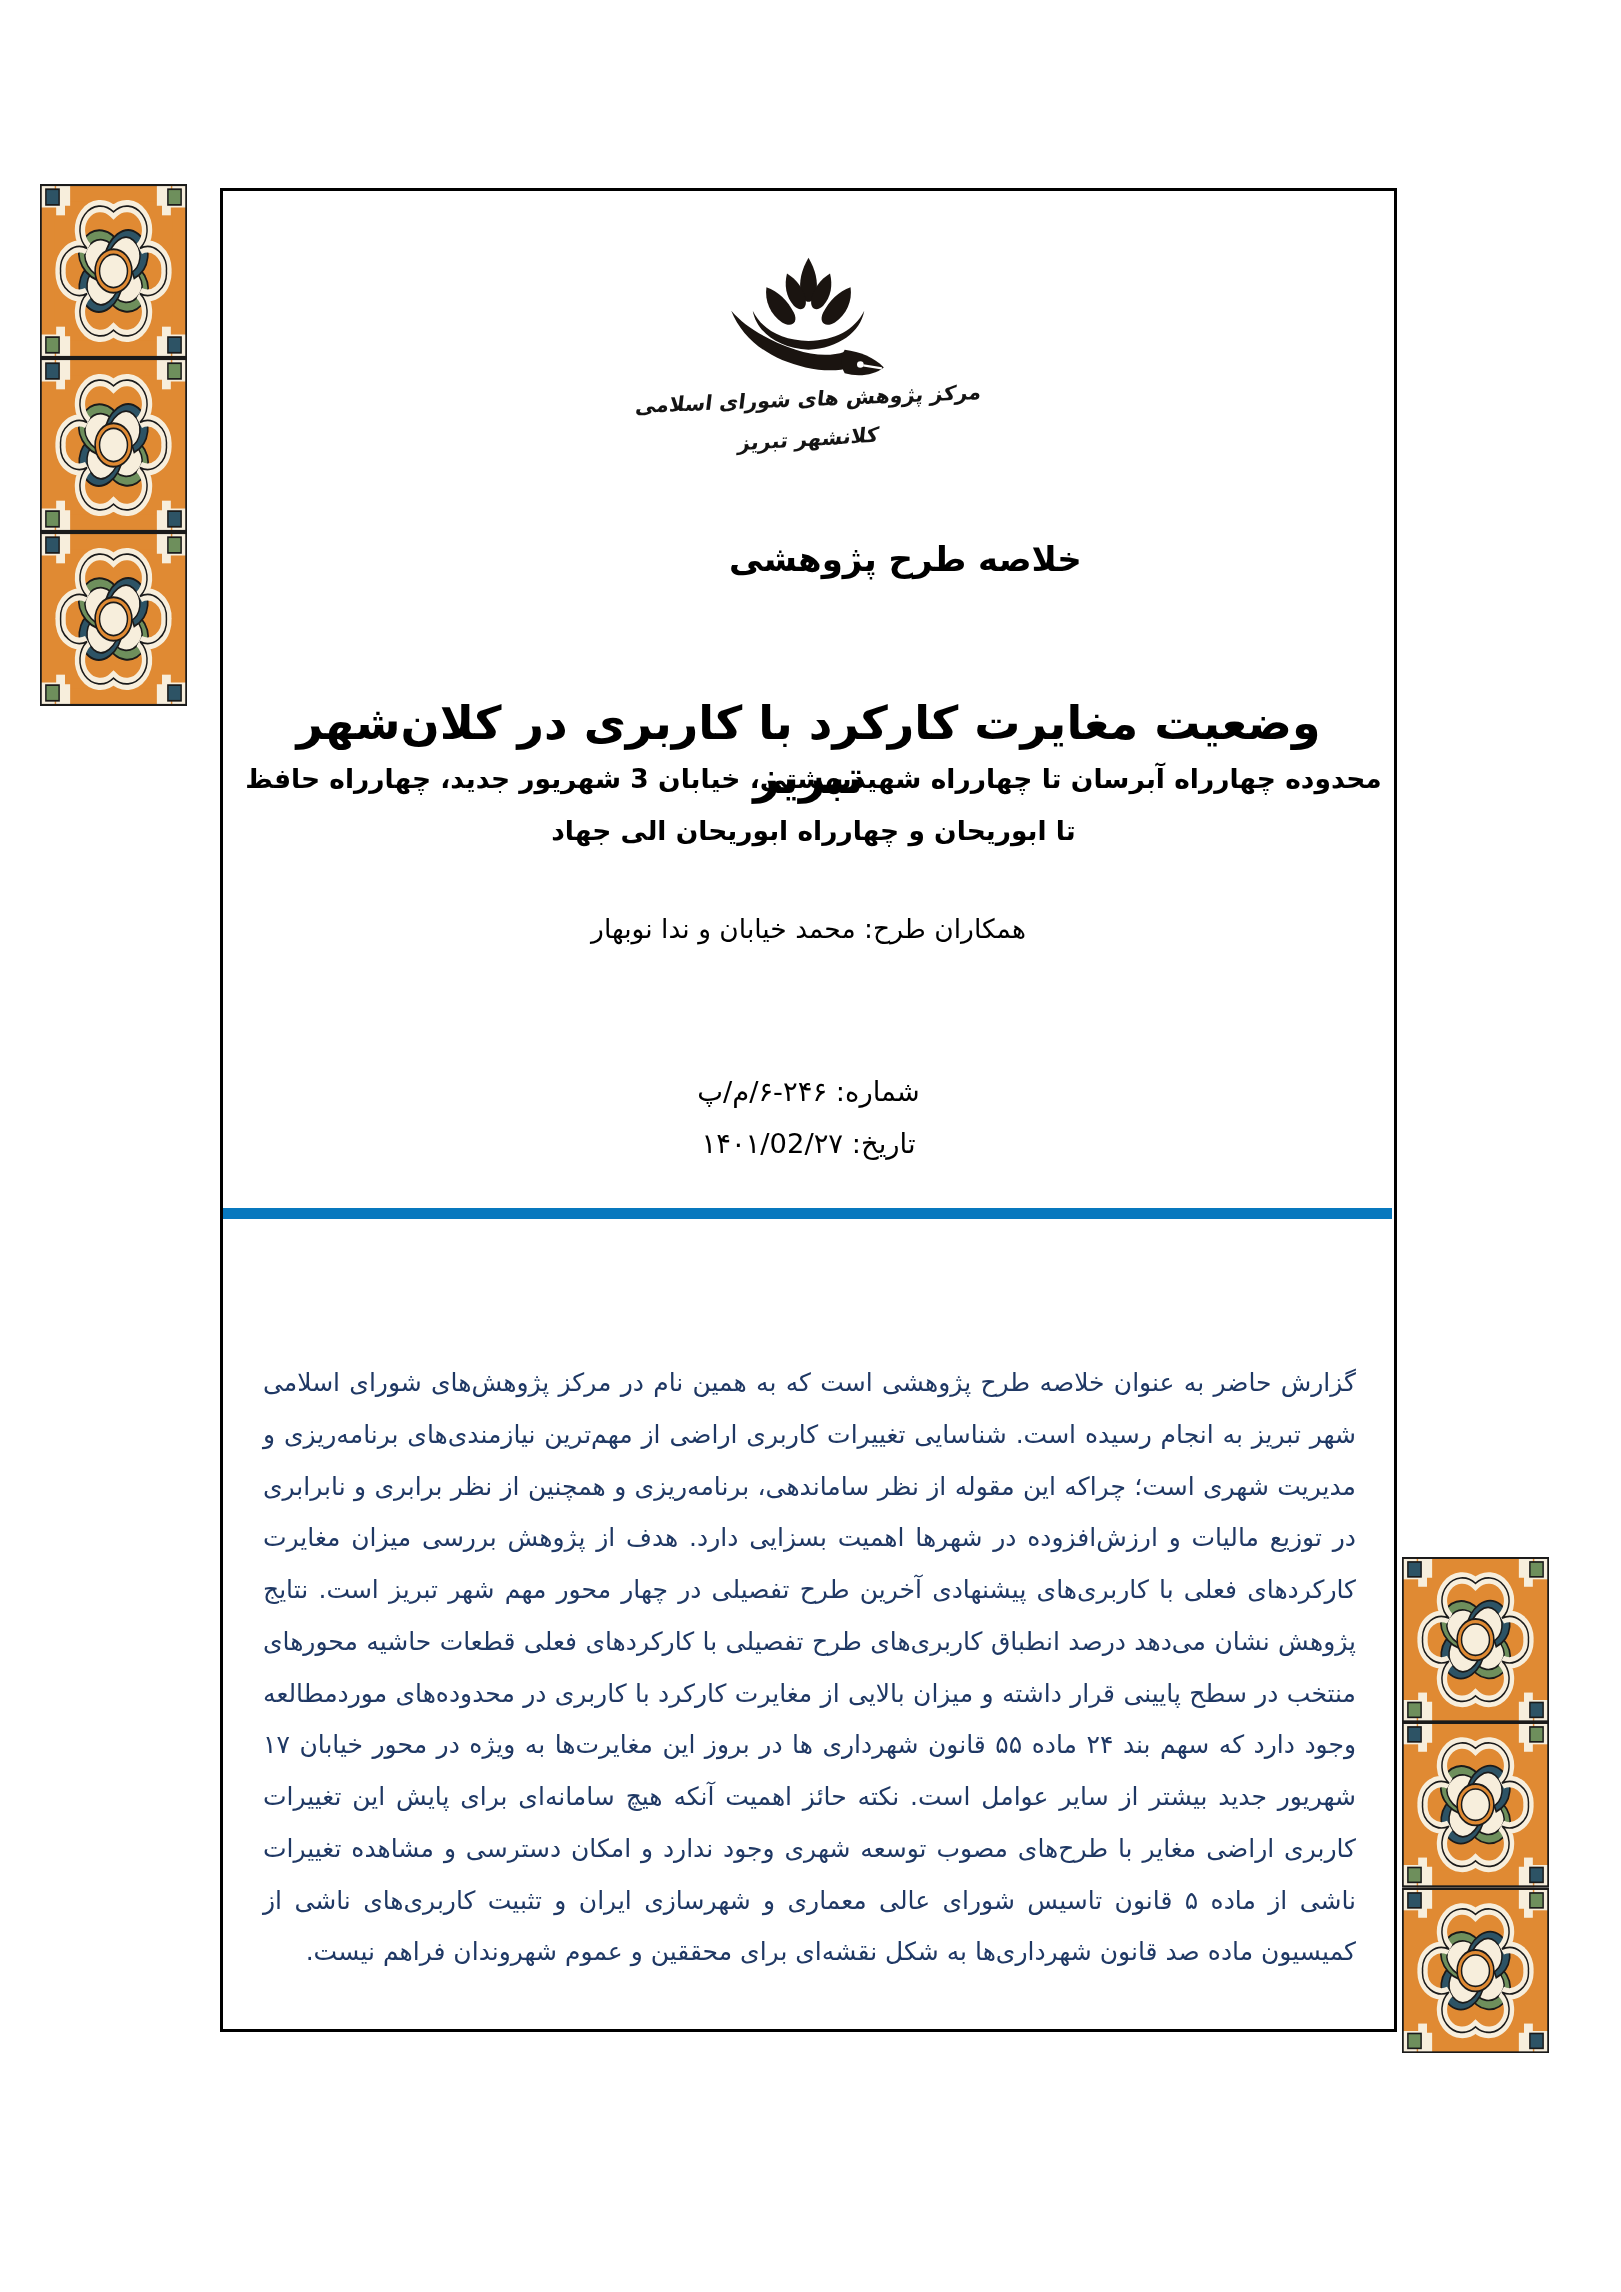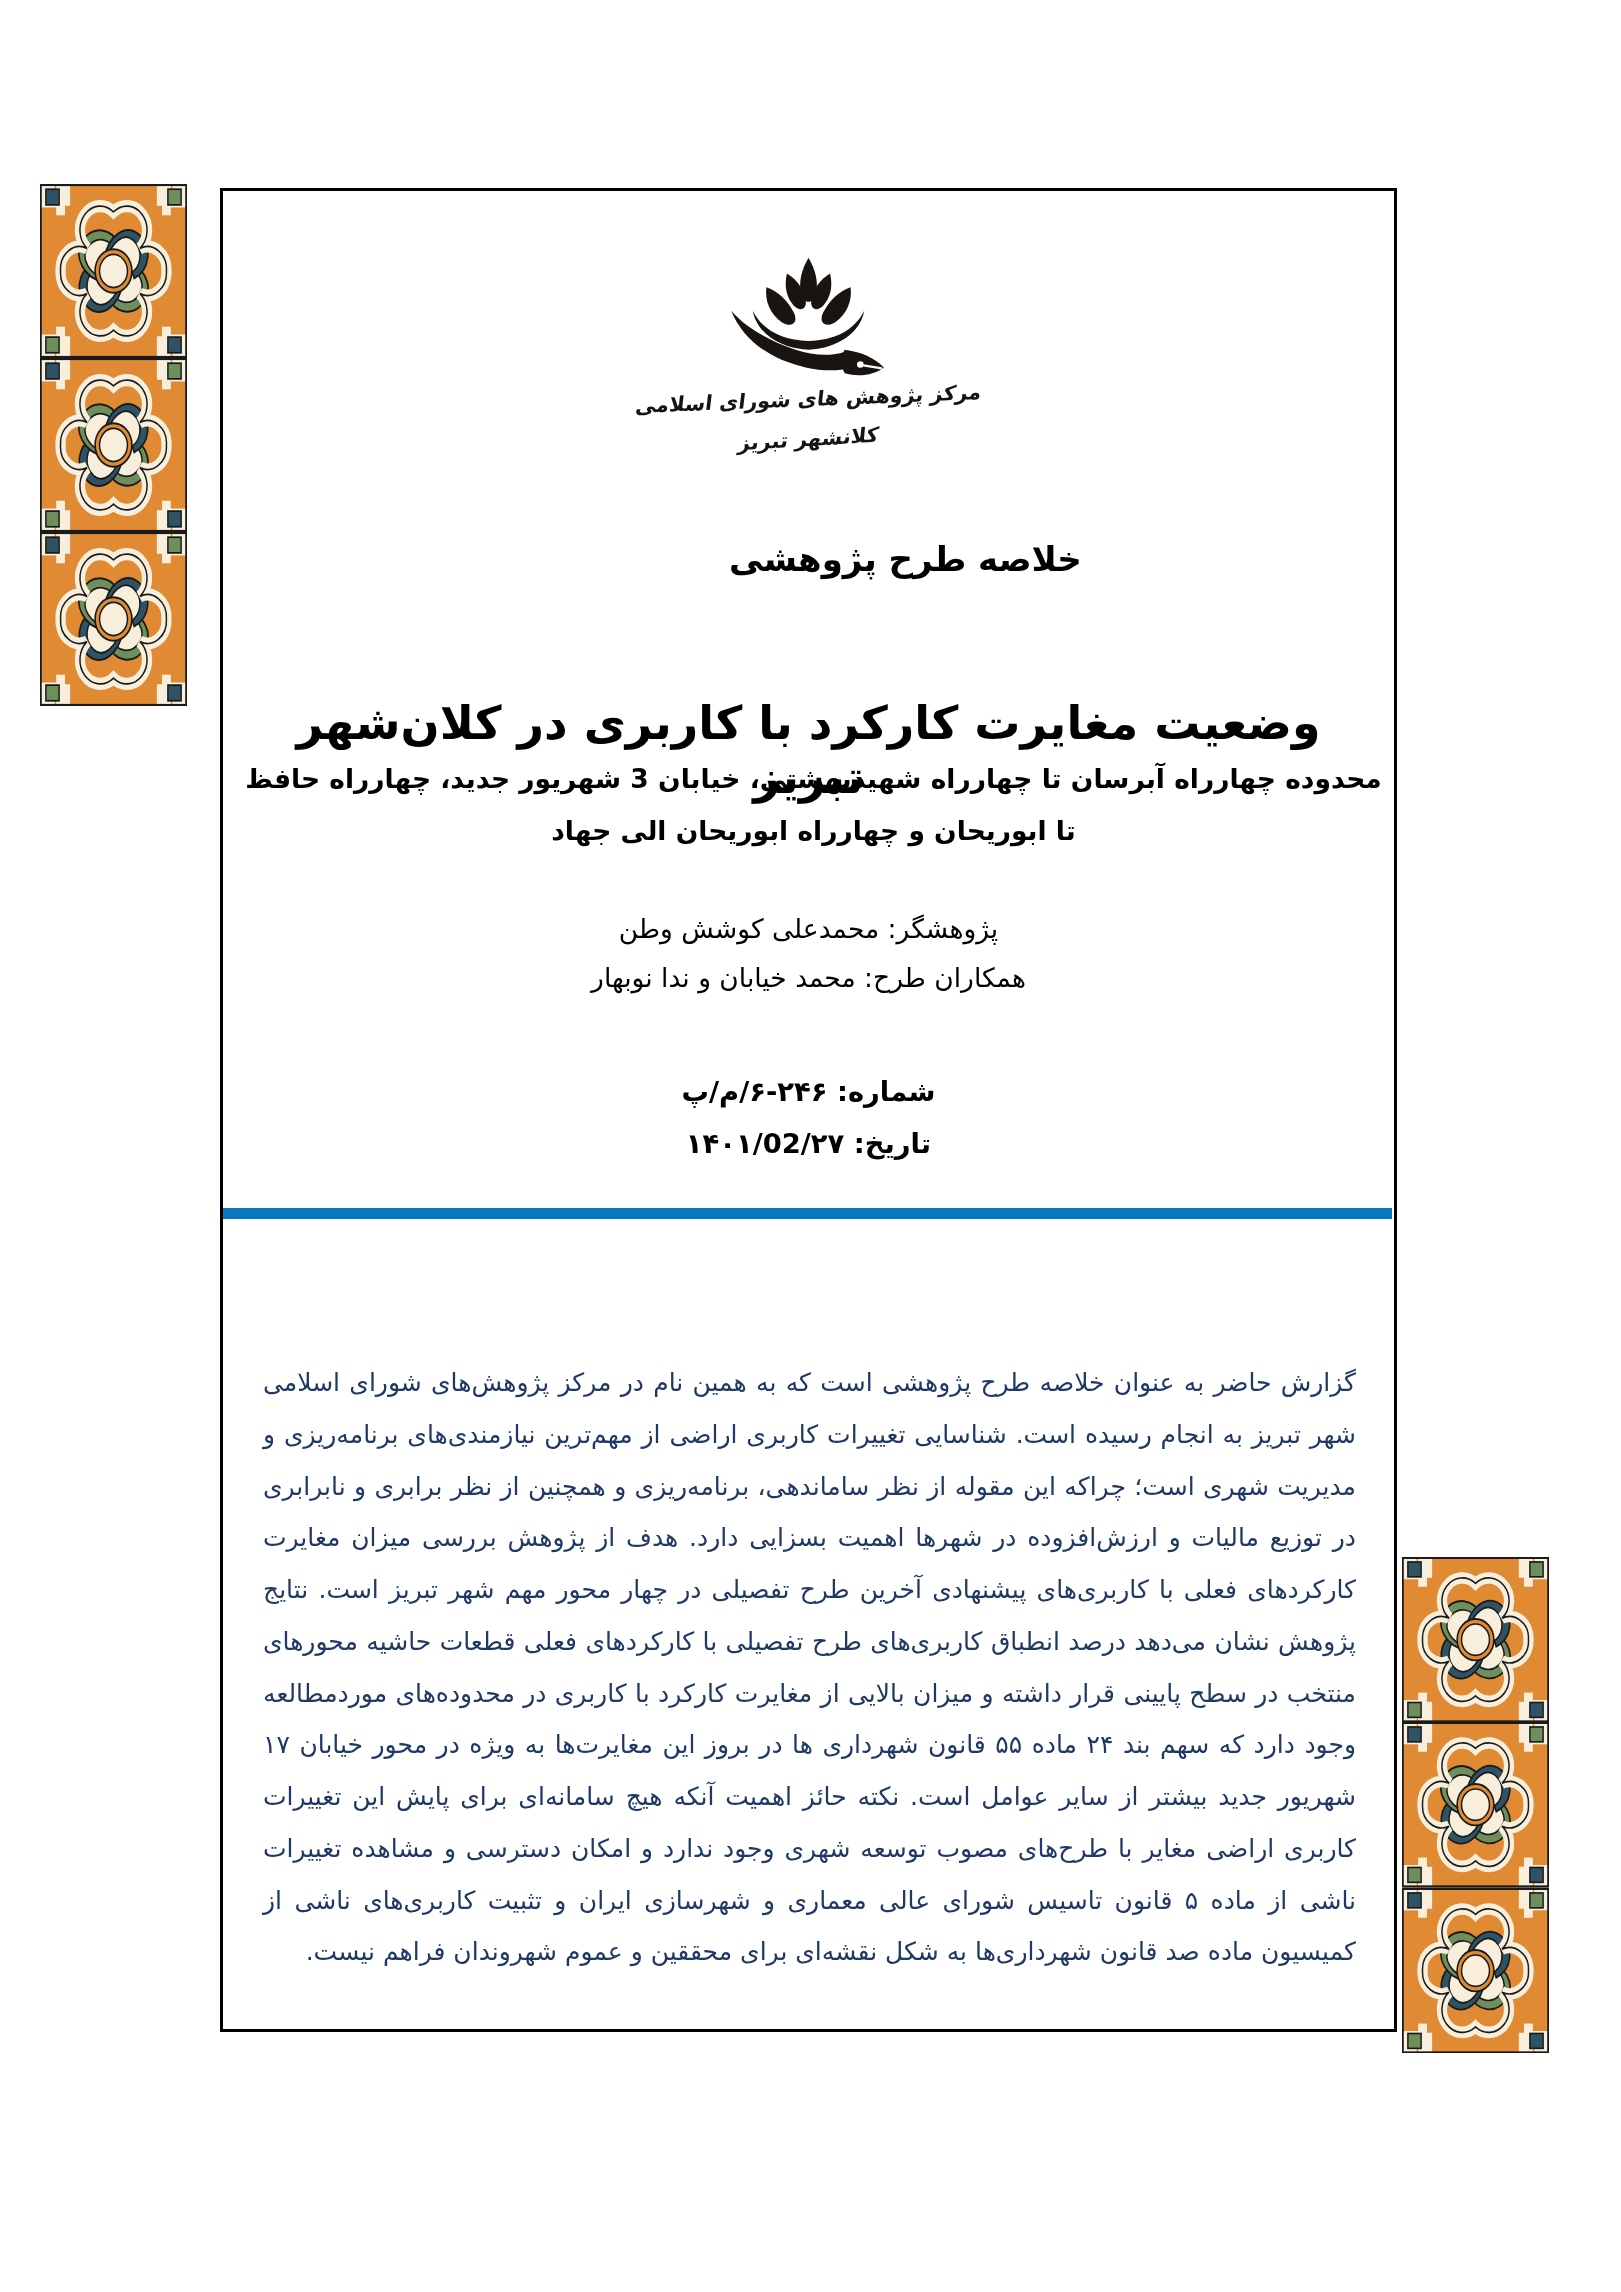--- a/index.html
+++ b/index.html
@@ -150,21 +150,20 @@
   
   #doc-meta {
     position: absolute;
     left: 220px;
     top: 1066px;
     width: 1177px;
     text-align: center;
     direction: rtl;
     color: #000000;
     z-index: 4;
-    font-weight: bold;
   }
   #doc-meta .line {
     font-size: 27.4px;
     line-height: 1.9;
   }
 
   
   #blue-divider {
     position: absolute;
     left: 223px;
@@ -493,21 +492,20 @@
   </svg>
   <span class="logo-script" id="logo-org-name">مرکز پژوهش های شورای اسلامی</span>
   <span class="logo-script" id="logo-city-name">کلانشهر تبریز</span>
 </div>
 
 <div id="kicker">خلاصه طرح پژوهشی</div>
 <h1 id="main-title">وضعیت مغایرت کارکرد با کاربری در کلان‌شهر تبریز</h1>
 <div id="subtitle">محدوده چهارراه آبرسان تا چهارراه شهیدبهشتی، خیابان 3 شهریور جدید، چهارراه حافظ تا ابوریحان و چهارراه ابوریحان الی جهاد</div>
 
 <div id="credits">
-  <div class="line">پژوهشگر: محمدعلی کوشش وطن</div>
   <div class="line">همکاران طرح: محمد خیابان و ندا نوبهار</div>
 </div>
 
 <div id="doc-meta">
   <div class="line">شماره: ۲۴۶-۶/م/پ</div>
   <div class="line">تاریخ: ۱۴۰۱/02/۲۷</div>
 </div>
 
 <div id="blue-divider"></div>
 

